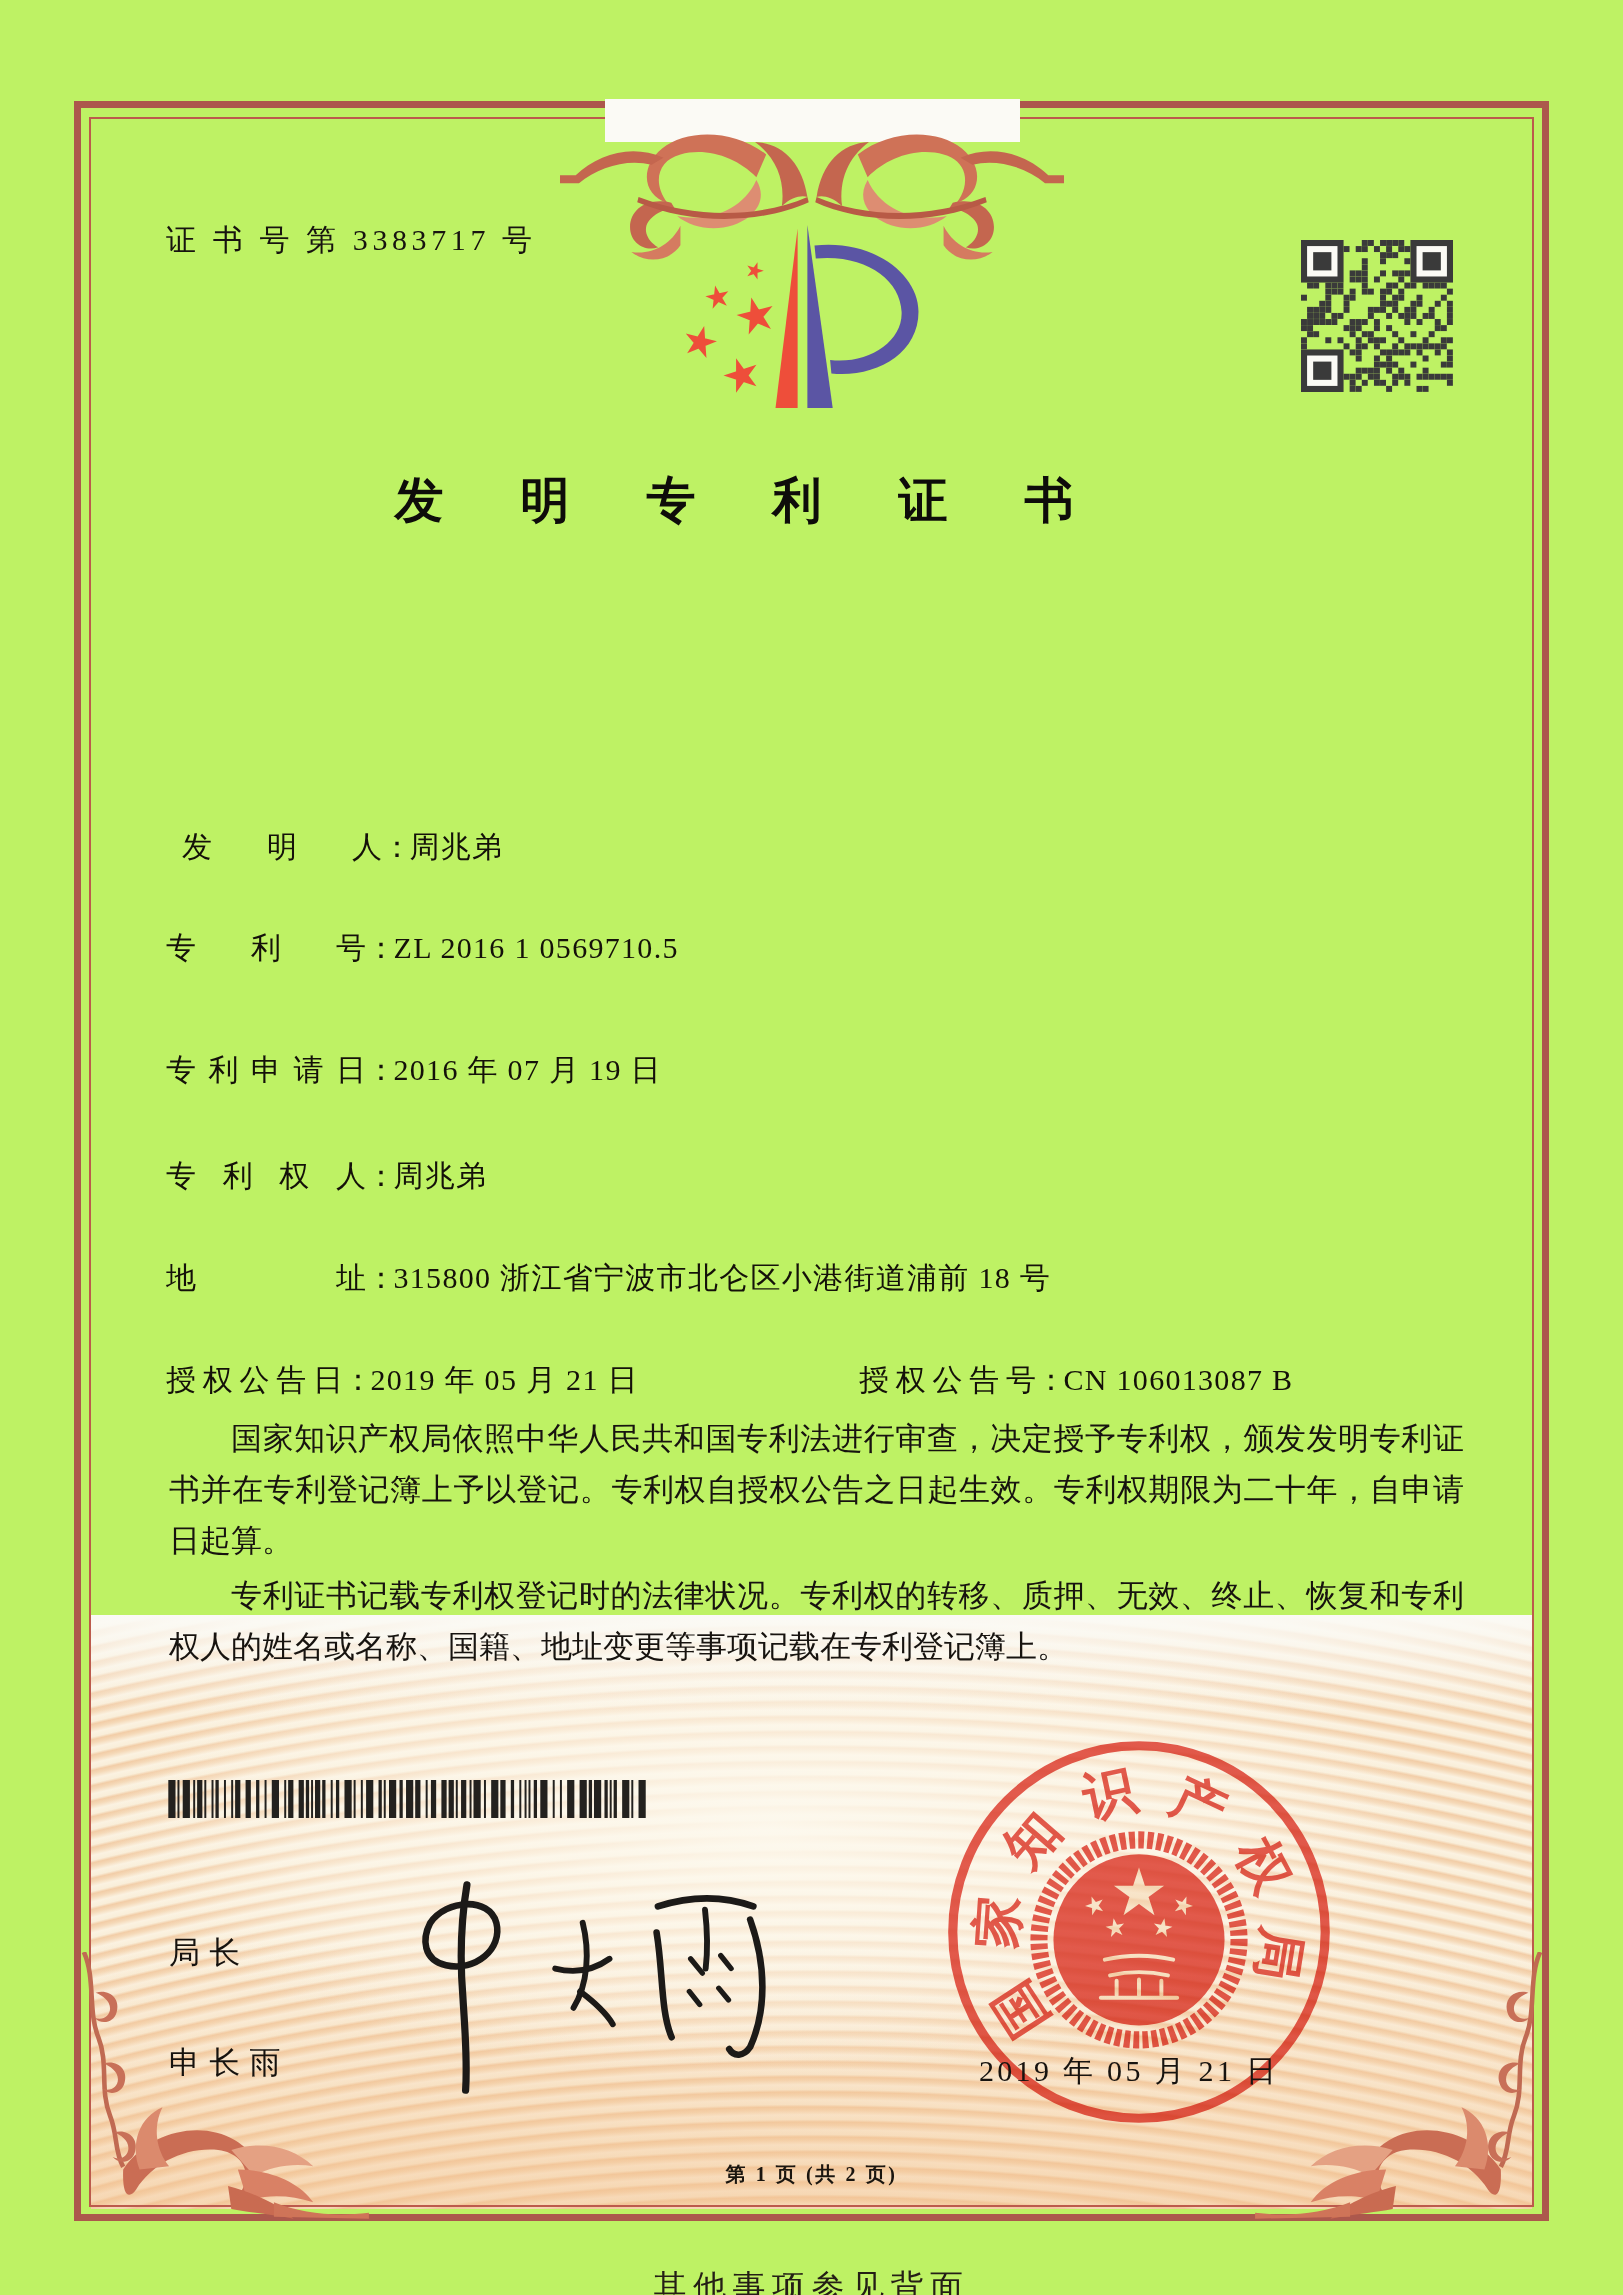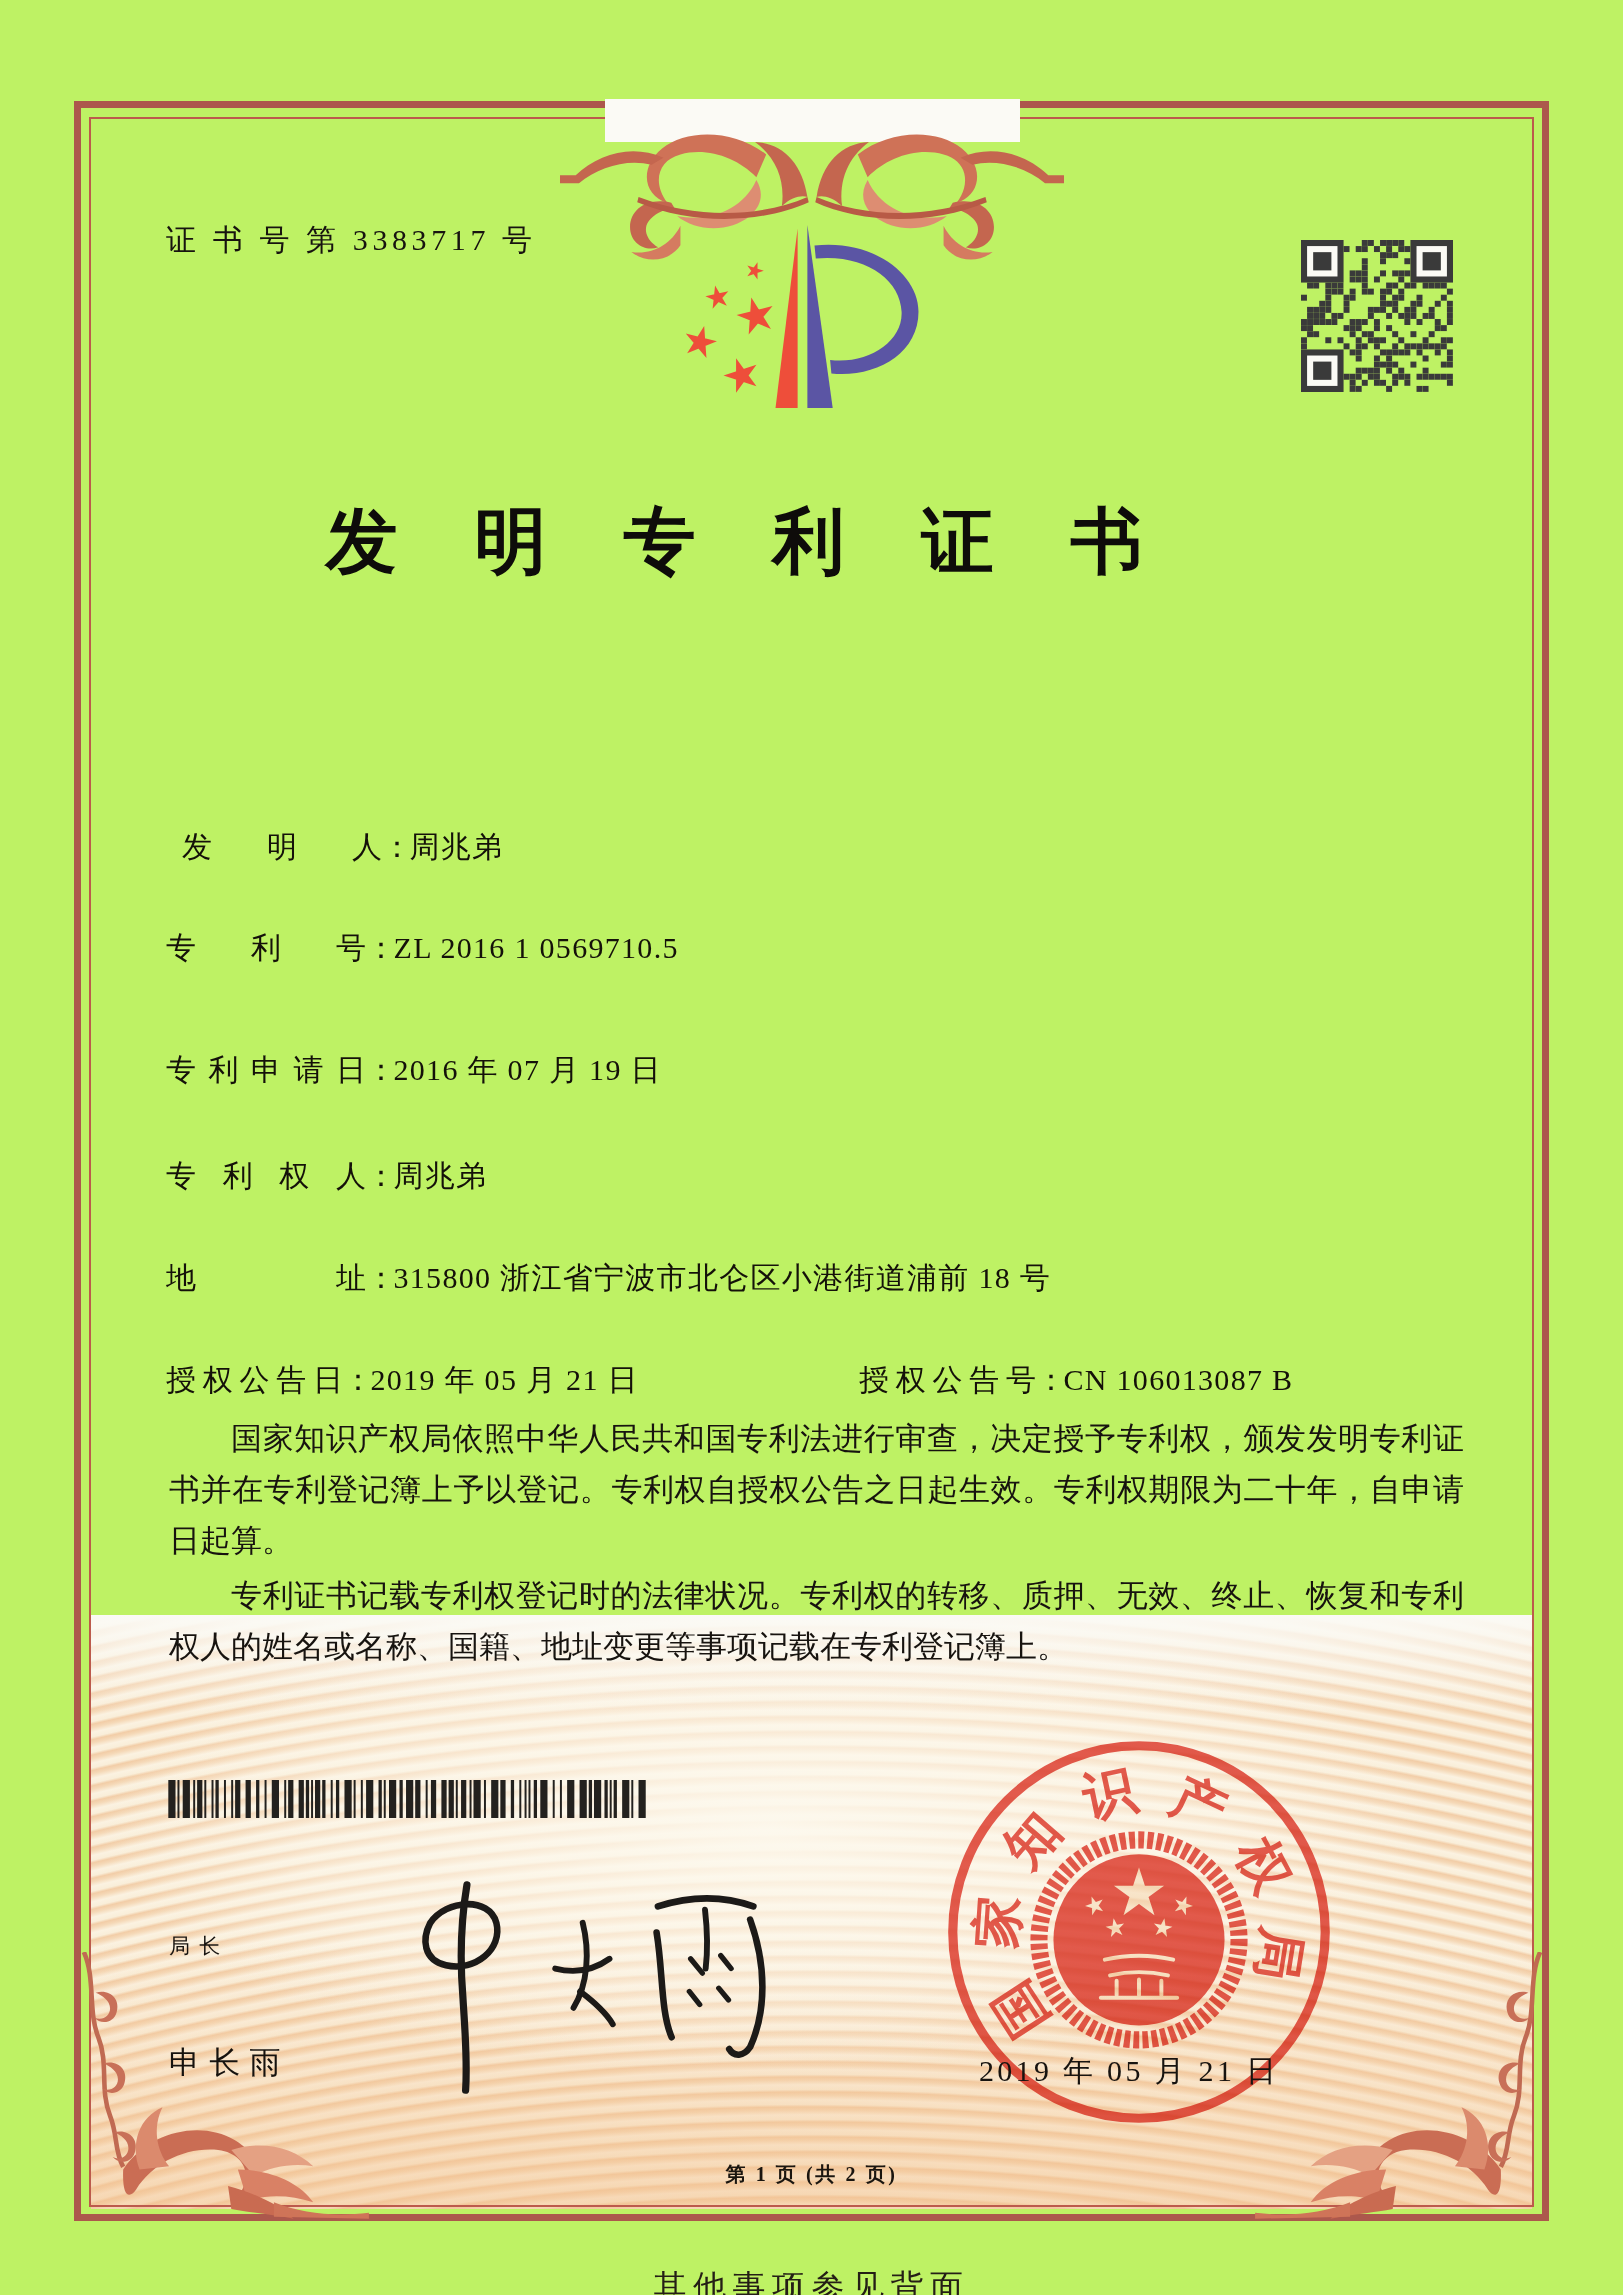--- a/index.html
+++ b/index.html
@@ -31,22 +31,22 @@
         #f2cda7 0px,#f9eed9 2.6px,#fbf2e1 7.2px,#f5d9b8 11.8px,#f2cda7 15px);
   }
   
   .cert-no{
     position:absolute;left:166px;top:220px;font-size:30px;letter-spacing:4.6px;
     color:#17130f;z-index:2;white-space:nowrap;
   }
   .logo{position:absolute;left:672px;top:213px;width:259px;height:208px;z-index:2;}
   .qr{position:absolute;left:1301px;top:240px;width:152px;height:152px;z-index:2;}
   .main-title{
-    position:absolute;top:494px;left:50%;transform:translateX(calc(-50% - 39px));
-    font-size:72px;font-weight:600;letter-spacing:77px;white-space:nowrap;
+    position:absolute;top:468px;left:50%;transform:translateX(calc(-50% - 39px));
+    font-size:49px;font-weight:600;letter-spacing:77px;white-space:nowrap;
     color:#0e0c0a;z-index:2;
   }
   
   .row{position:absolute;left:166px;font-size:30px;white-space:nowrap;z-index:2;color:#141109;}
   .row .lbl{display:inline-block;width:200px;text-align:justify;text-align-last:justify;}
   .row .colon{display:inline-block;width:27.5px;}
   .row .val{letter-spacing:1.3px;}
   .r1{top:711px;} .r2{top:827px;margin-left:16px;} .r3{top:928px;}
   .r4{top:1050px;} .r5{top:1156px;} .r6{top:1258px;} .r7{top:1360px;}
   .grant-no{position:absolute;left:693px;top:0;}
@@ -54,21 +54,21 @@
   
   .paras{
     position:absolute;left:165px;top:1409px;width:1303px;z-index:2;
     font-size:31px;line-height:51px;text-align:justify;color:#17130f;
     word-break:break-all;
   }
   .paras p{margin:4px;text-indent:2em;}
   
   .barcode{position:absolute;left:167px;top:1780px;width:482px;height:38px;z-index:2;}
   
-  .director-title{position:absolute;left:169px;top:1932px;font-size:21px;letter-spacing:9.2px;z-index:2;text-align:center;}
+  .director-title{position:absolute;left:169px;top:1932px;font-size:31px;letter-spacing:9.2px;z-index:2;text-align:center;}
   .director-name{position:absolute;left:169px;top:2034px;font-size:31px;letter-spacing:9.2px;z-index:2;margin-top:8px;}
   .signature{position:absolute;left:383px;top:1860px;width:419px;height:242px;z-index:2;}
   
   .seal{position:absolute;left:935px;top:1728px;width:408px;height:408px;z-index:3;
         mix-blend-mode:multiply;opacity:.95;}
   .seal-date{position:absolute;left:979px;top:2051px;font-size:30px;letter-spacing:3.3px;
         color:#17130f;z-index:4;white-space:nowrap;}
   
   .page-info{position:absolute;top:2161px;left:50%;transform:translateX(-50%);
         font-size:20px;letter-spacing:2.6px;z-index:2;color:#1a150f;font-weight:bold;}

